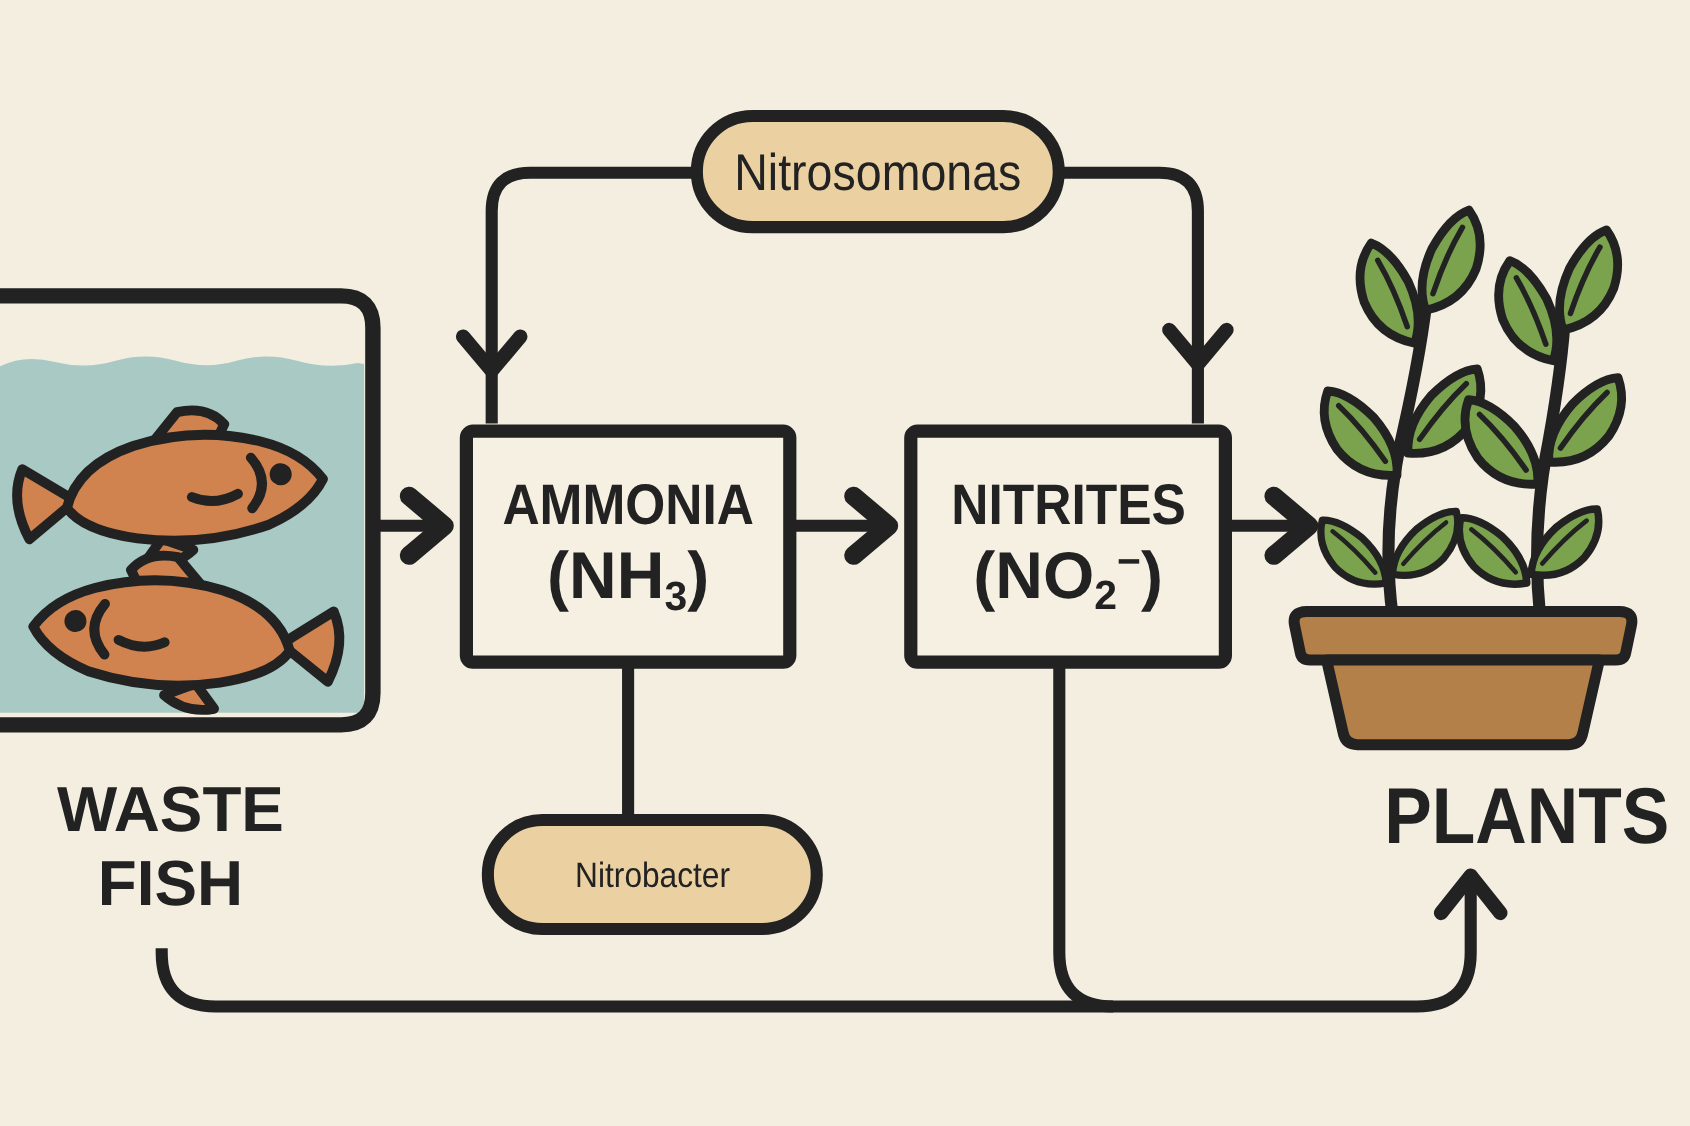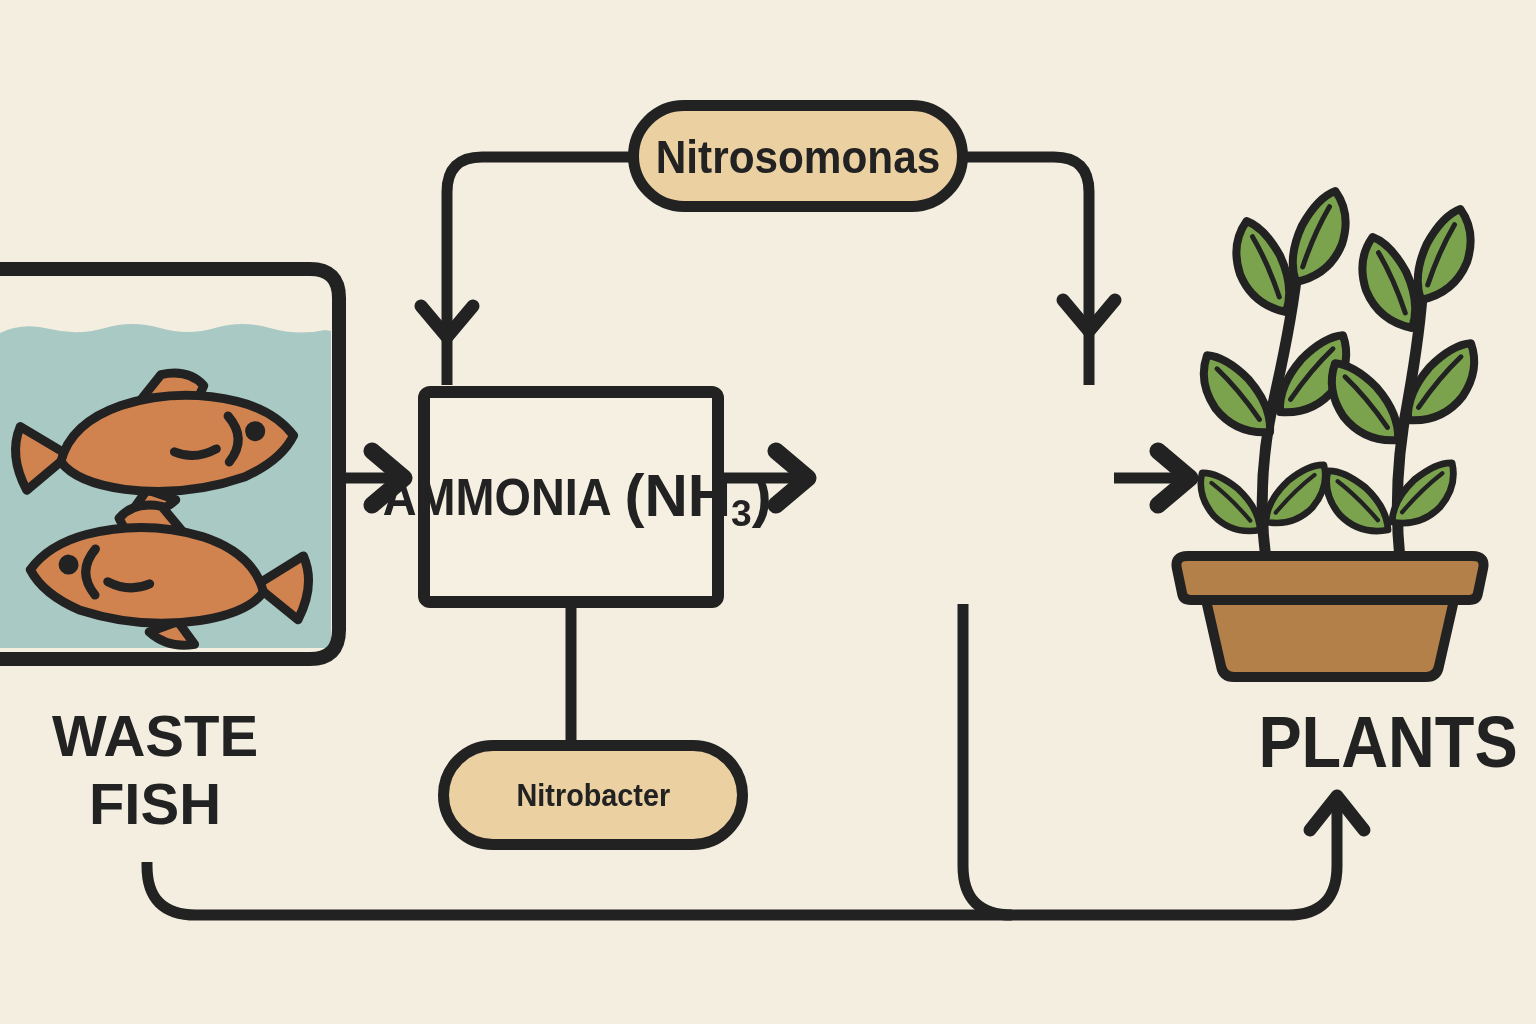--- a/index.html
+++ b/index.html
@@ -37,35 +37,35 @@
   .leaf-shape { fill: var(--leaf); stroke: var(--line); stroke-width:8; stroke-linejoin:round; }
   .leaf-vein { fill:none; stroke: var(--line); stroke-width:5; stroke-linecap:round; }
   .pot-part { fill: var(--pot); stroke: var(--line); stroke-width:10; stroke-linejoin:round; }
 
   
   .node-box {
     position:absolute;
     background: var(--box-fill);
     border:12px solid var(--line);
     border-radius:12px;
-    display:flex; flex-direction:row; align-items:center; justify-content:center;
+    display:flex; flex-direction:column; align-items:center; justify-content:center;
     text-align:right;
   }
   .node-box .title { font-weight:bold; font-size:52px; letter-spacing:0px; line-height:1.05; }
   .node-box .formula { font-weight:bold; font-size:60px; line-height:1.1; margin-top:4px; }
   .formula .sub { font-size:0.62em; vertical-align:-0.28em; }
   .formula .sup { font-size:0.62em; vertical-align:0.55em; }
 
   .pill {
     position:absolute;
     background: var(--pill-fill);
     border:11px solid var(--line);
     border-radius:999px;
     display:flex; align-items:center; justify-content:center;
-    font-weight:bold;
+    font-weight:normal;
   }
   .pill-top { left:628px; top:100px; width:340px; height:112px; font-size:47px; }
   .pill-bottom { left:438px; top:740px; width:310px; height:110px; font-size:32px; }
 
   .condensed { display:inline-block; transform:scaleX(0.9); transform-origin:center; white-space:nowrap; }
 
   .caption {
     position:absolute;
     font-weight:bold;
     text-align:center;
@@ -163,20 +163,28 @@
 
   <div class="node-box" style="left:418px; top:386px; width:306px; height:222px;">
     <div class="title">
       <span class="condensed">AMMONIA</span>
     </div>
     <div class="formula">
       <span>(NH</span><span class="sub">3</span><span>)</span>
     </div>
   </div>
 
+  <div class="node-box" style="left:822px; top:386px; width:298px; height:222px;">
+    <div class="title">
+      <span class="condensed">NITRITES</span>
+    </div>
+    <div class="formula">
+      <span>(NO</span><span class="sub">2</span><span class="sup">−</span><span>)</span>
+    </div>
+  </div>
 
   <div class="pill pill-top">
     <span class="condensed">Nitrosomonas</span>
   </div>
 
   <div class="pill pill-bottom">
     <span class="condensed">Nitrobacter</span>
   </div>
 
   <div class="caption caption-fish-waste">

